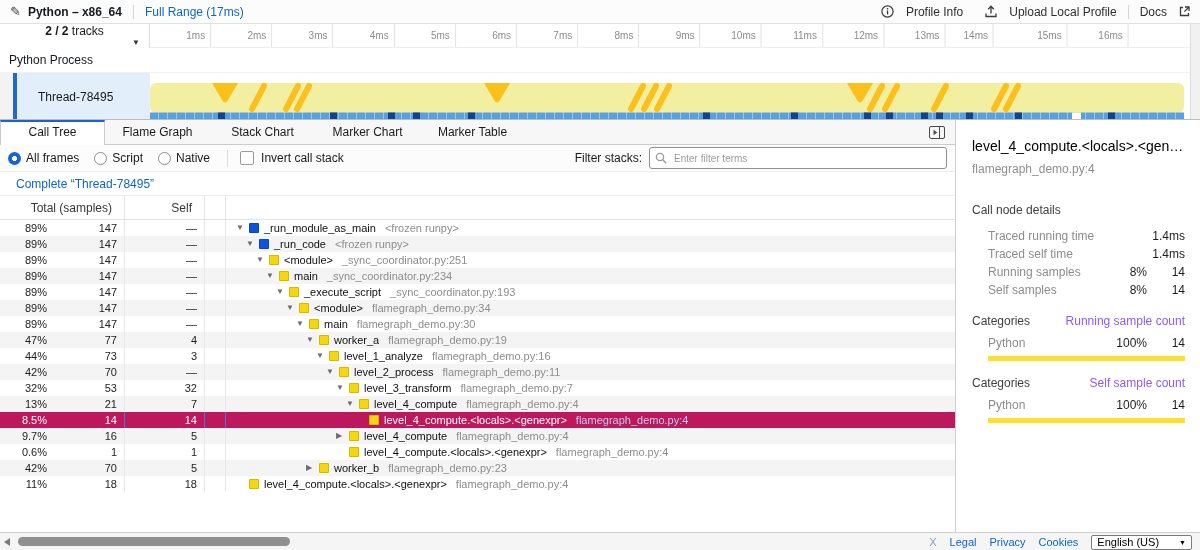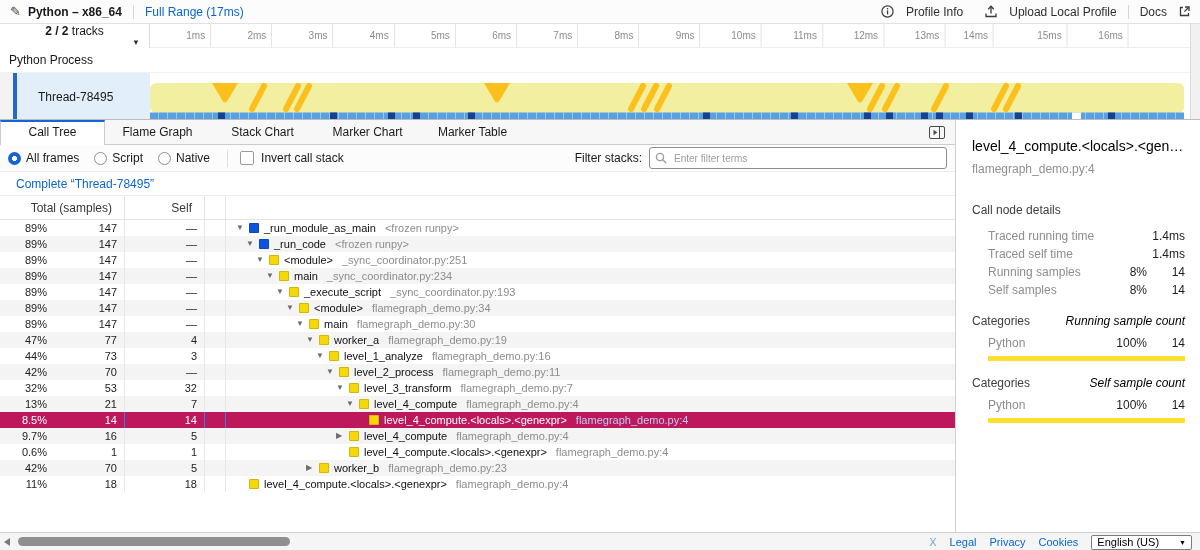--- a/index.html
+++ b/index.html
@@ -102,21 +102,21 @@
         border-left:1px solid #cfcfcf;box-sizing:border-box;font-size:12px;overflow:hidden;}
   .sb-title{margin:18px 16px 0;font-size:14px;color:#000;white-space:nowrap;overflow:hidden;text-overflow:ellipsis;}
   .sb-sub{margin:8px 16px 0;color:#8f8f8f;}
   .sb-section{margin:27px 16px 10px;color:#404040;}
   .sb-row{display:flex;margin:0 15px 0 32px;height:18px;align-items:center;color:#8d8d8d;}
   .sb-row .lbl{flex:1;}
   .sb-row .pct{width:44px;text-align:right;color:#1d1d1d;}
   .sb-row .val{width:38px;text-align:right;color:#1d1d1d;}
   .sb-cathead{display:flex;margin:15px 15px 6px 16px;align-items:center;}
   .sb-cathead .l{color:#404040;}
-  .sb-cathead .r{margin-left:auto;color:#000000;font-style:italic;}
+  .sb-cathead .r{margin-left:auto;color:#8b5cf6;}
   .sb-bar{height:5px;background:#ffdf2e;margin:4px 15px 8px 32px;}
 
   
   .footer{position:absolute;left:0;top:532px;width:1200px;height:18px;background:#f5f5f5;
         border-top:1px solid #cfcfcf;box-sizing:border-box;}
   .hthumb{position:absolute;left:18px;top:4px;width:272px;height:9px;background:#8f8f8f;border-radius:5px;cursor:pointer;}
   .harrow{position:absolute;left:4px;top:5px;width:0;height:0;border-top:4px solid transparent;
         border-bottom:4px solid transparent;border-right:6px solid #7a7a7a;cursor:pointer;}
   .flinks{position:absolute;right:8px;top:0;height:18px;display:flex;align-items:center;gap:13px;font-size:11px;}
   .flink{color:#0a65d2;cursor:pointer;}

